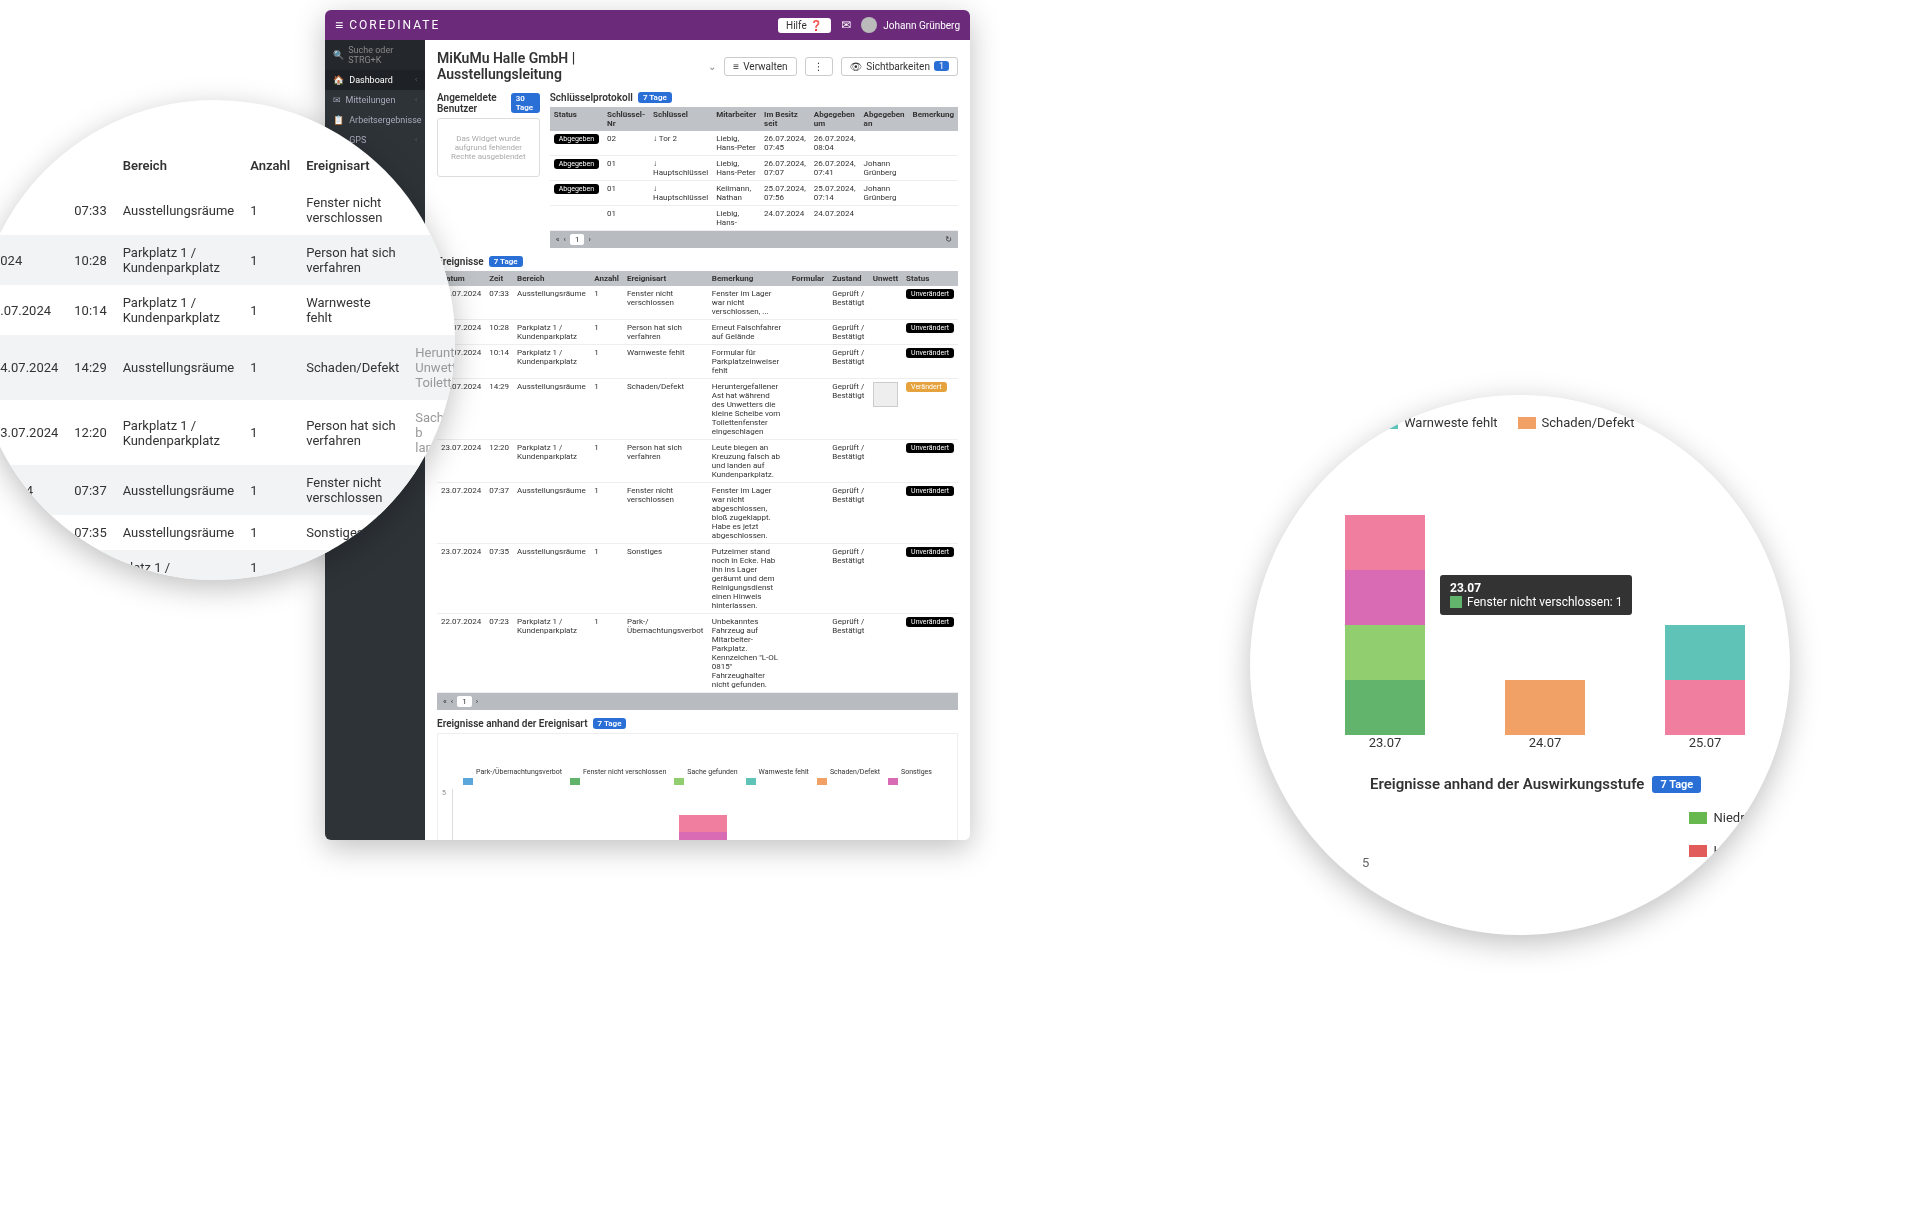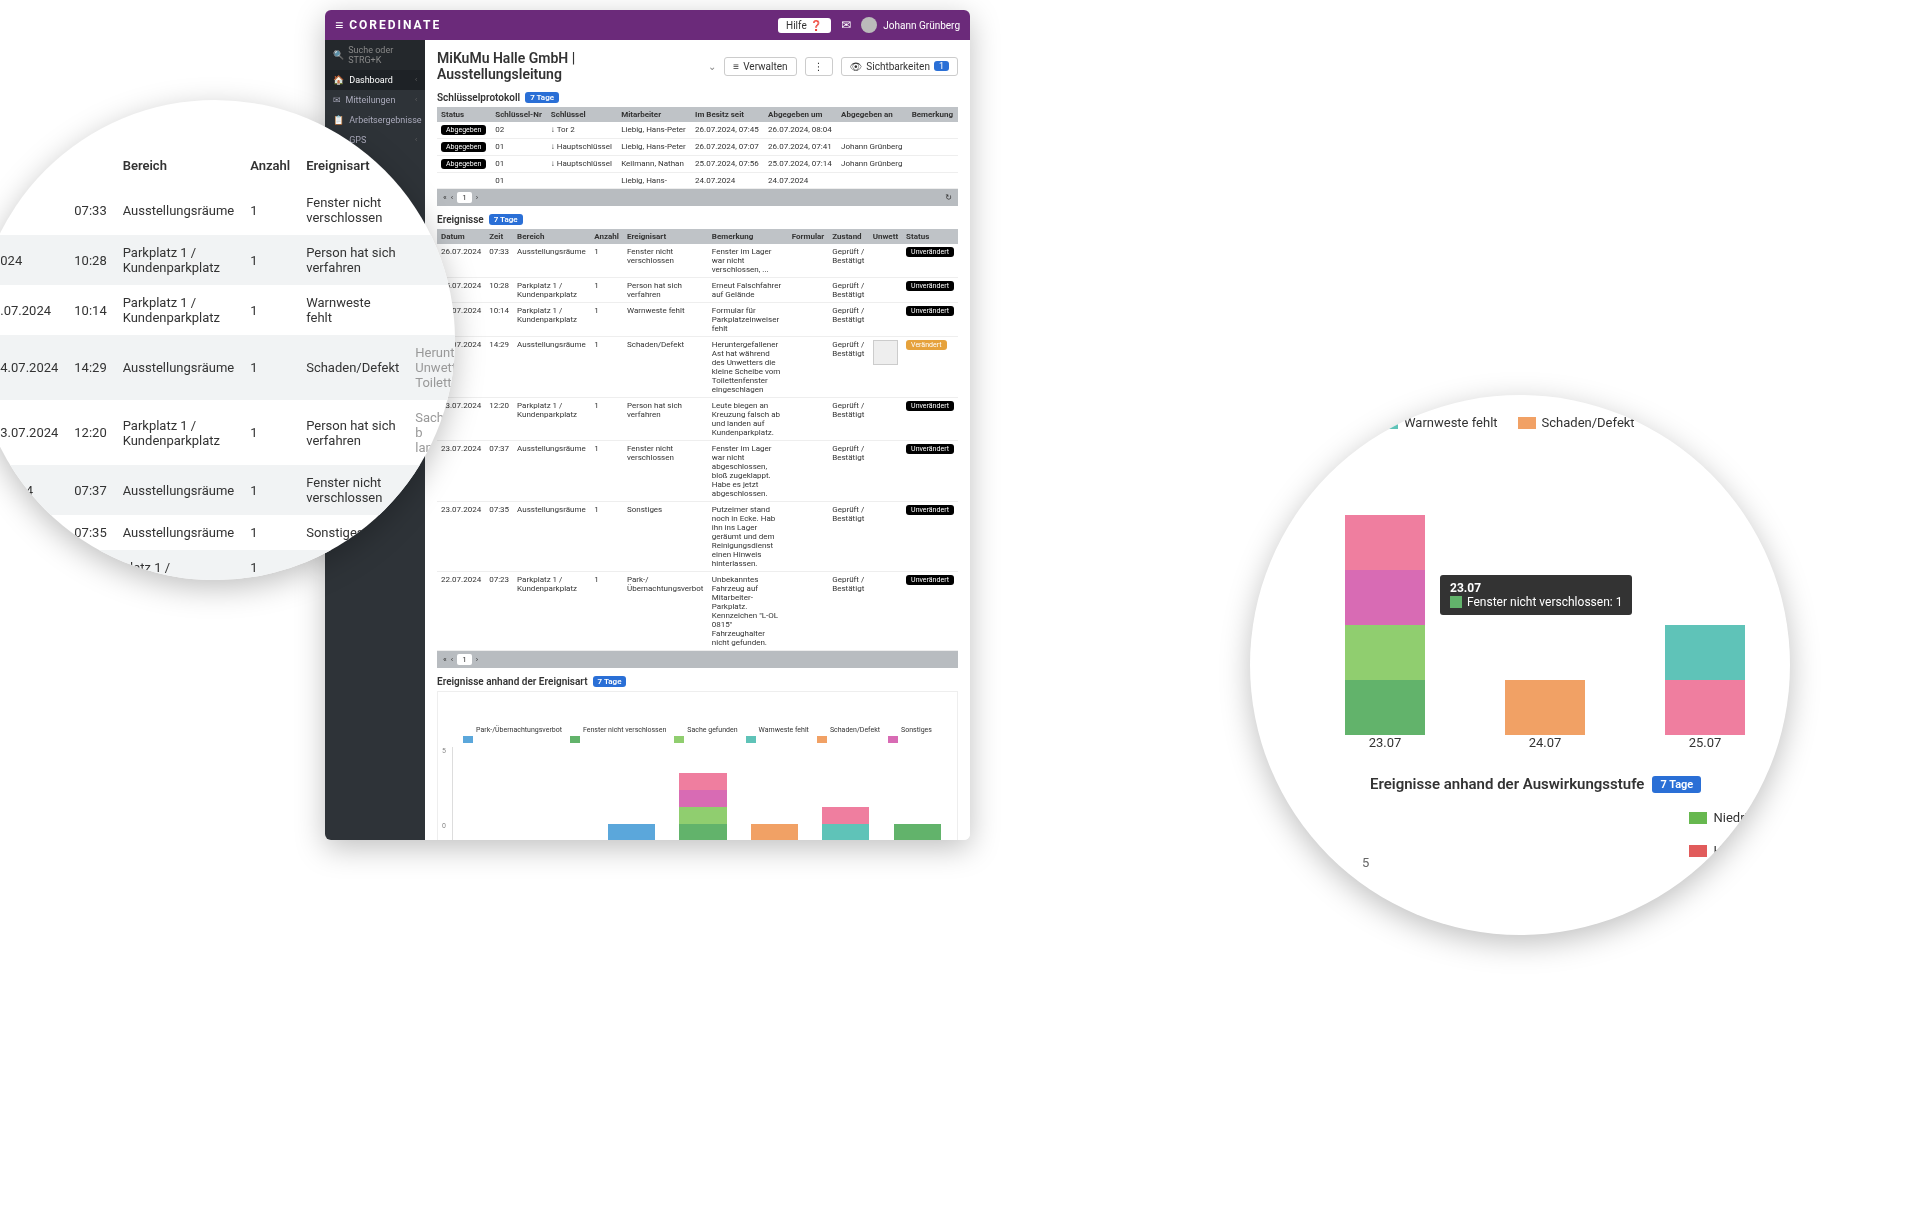--- a/index.html
+++ b/index.html
@@ -3,21 +3,21 @@
 <meta charset="utf-8">
 <style>
 * { box-sizing: border-box; margin: 0; padding: 0; }
 body { font-family: -apple-system, BlinkMacSystemFont, "Segoe UI", Roboto, sans-serif; background: #fff; color: #333; font-size: 11px; width: 1920px; height: 1216px; position: relative; overflow: hidden; }
 
 
 .app-window { position: absolute; left: 325px; top: 10px; width: 645px; height: 830px; background: #fff; border-radius: 6px; box-shadow: 0 8px 30px rgba(0,0,0,0.25); overflow: hidden; display: flex; flex-direction: column; }
 
 .topbar { background: #6b2a7a; height: 30px; display: flex; align-items: center; padding: 0 10px; color: #fff; }
 .topbar .hamburger { font-size: 14px; margin-right: 6px; cursor: pointer; }
-.topbar .brand { font-size: 12px; letter-spacing: 2px; font-weight: 700; }
+.topbar .brand { font-size: 12px; letter-spacing: 2px; font-weight: 400; }
 .topbar .spacer { flex: 1; }
 .topbar .hilfe { background: #fff; color: #333; padding: 2px 8px; border-radius: 3px; font-size: 10px; display: flex; align-items: center; gap: 4px; }
 .topbar .icon { font-size: 12px; margin-left: 10px; cursor: pointer; }
 .topbar .avatar { width: 16px; height: 16px; border-radius: 50%; background: #bbb; margin-left: 10px; }
 .topbar .user { margin-left: 6px; font-size: 10px; }
 
 .body { display: flex; flex: 1; min-height: 0; }
 .sidebar { width: 100px; background: #2e3338; color: #aab; font-size: 9px; }
 .search-row { display: flex; align-items: center; padding: 5px 8px; background: #24282c; color: #888; gap: 4px; }
 .sidebar .nav-item { padding: 5px 8px; display: flex; align-items: center; gap: 5px; cursor: pointer; }
@@ -151,20 +151,27 @@
           </span>
         <span class="btn-outline">⋮</span>
         <span class="btn-outline sicht">
             <span>👁</span>
             <span>Sichtbarkeiten</span> 
             <span class="count">1</span>
           </span>
       </div>
 
       <div class="widgets-row">
+        <div class="widget" style="flex:0.6">
+          <div class="widget-hdr">
+              <span>Angemeldete Benutzer</span>
+              <span class="tag">30 Tage</span>
+            </div>
+          <div class="placeholder-box">Das Widget wurde aufgrund fehlender Rechte ausgeblendet</div>
+        </div>
         <div class="widget" style="flex:1.4">
           <div class="widget-hdr">
               <span>Schlüsselprotokoll</span>
               <span class="tag">7 Tage</span>
             </div>
           <table class="tbl">
             <thead>
                 <tr id="kh">
                   <th>Status</th>
                   <th>Schlüssel-Nr</th>

